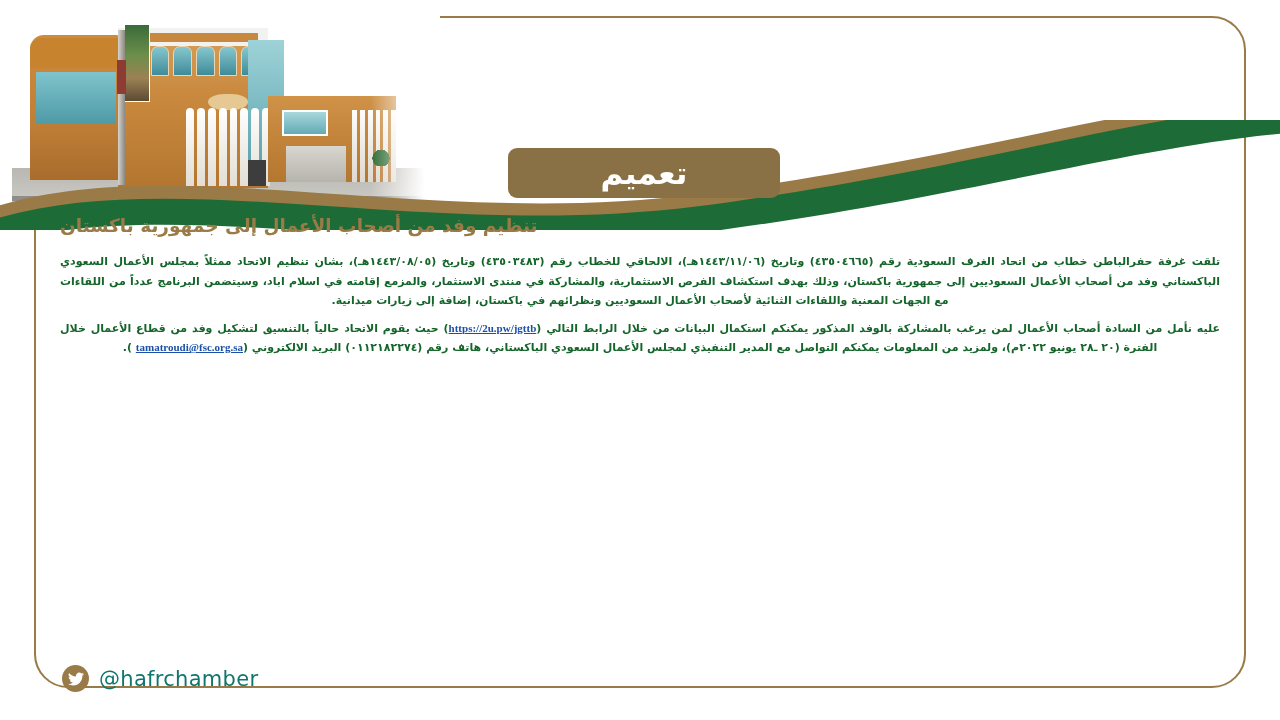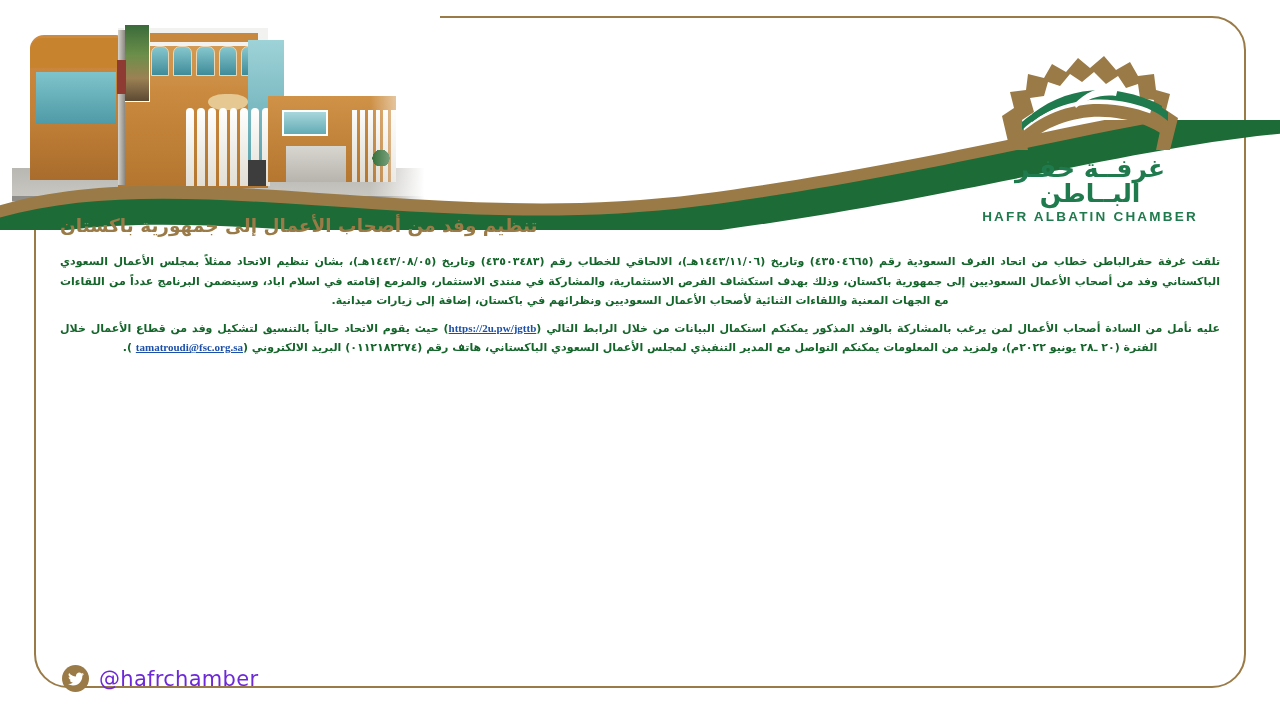--- a/index.html
+++ b/index.html
@@ -238,21 +238,21 @@
     z-index: 9;
   }
   .tw-badge {
     width: 27px; height: 27px; border-radius: 50%;
     background: #9a7b47;
     display: flex; align-items: center; justify-content: center;
   }
   .tw-handle {
     font-family: "DejaVu Sans", sans-serif;
     font-size: 21px;
-    color: #6d28d9;
+    color: #0f766e;
     letter-spacing: .3px;
   }
 </style>
 </head>
 <body>
 
 <div class="page">
 
   <div class="frame"></div>
 
@@ -302,39 +302,22 @@
     <div class="bld kiosk"></div>
     <div class="bld palm"></div>
     <div class="bld photo-fade"></div>
   </div>
 
   <svg class="swoosh" viewBox="0 0 1280 110" preserveAspectRatio="none">
     <path d="M -20 92 C 160 26, 420 110, 700 74 C 960 40, 1140 -18, 1300 -30 L 1300 -4 C 1140 8, 965 64, 706 98 C 420 134, 160 52, -20 116 Z" fill="#9a7b47"></path>
     <path d="M -20 104 C 160 40, 420 122, 700 86 C 960 52, 1140 -6, 1300 -18 L 1300 12 C 1140 24, 965 78, 706 112 C 420 148, 160 66, -20 130 Z" fill="#1d6b36"></path>
   </svg>
 
-  <div class="logo">
-    <svg class="logo-mark" viewBox="0 0 240 108">
-      <path d="M40 104 L32 70 L44 62 L40 46 L56 44 L58 28 L74 32 L82 18 L96 26 L108 12
-               L120 22 L134 10 L146 24 L160 16 L168 30 L184 28 L186 44 L200 48 L196 64
-               L208 72 L200 104 L186 104 L192 76 L180 68 L184 54 L170 52 L168 38 L156 42
-               L148 30 L136 38 L124 26 L112 36 L100 28 L90 40 L78 36 L74 50 L60 52 L64 66
-               L52 74 L58 104 Z" fill="#9a7b47"></path>
-      <path d="M46 92 C 78 60, 120 52, 162 62 C 180 66, 192 72, 200 80 L 200 94
-               C 188 84, 172 76, 152 73 C 116 66, 80 76, 54 100 Z" fill="#9a7b47"></path>
-      <path d="M52 84 C 82 56, 122 48, 160 57 C 178 61, 190 68, 198 75 L 198 66
-               C 188 58, 174 52, 156 49 C 118 42, 80 52, 52 76 Z" fill="#1f7a4d"></path>
-      <path d="M62 76 C 90 54, 124 48, 156 55 C 172 58, 184 63, 192 69 L 192 60
-               C 182 54, 168 49, 152 46 C 120 40, 88 48, 62 68 Z" fill="#1f7a4d"></path>
-      <path d="M104 58 C 118 44, 132 40, 148 42 L 146 50 C 132 48, 118 52, 106 62 Z" fill="#ffffff"></path>
-    </svg>
-    <div class="logo-ar">غرفــة حفـر البــاطن</div>
-    <div class="logo-en">HAFR ALBATIN CHAMBER</div>
-  </div>
-
+
+  <div class="title-pill">تعميم</div>
 
   <div class="content">
     <div class="subtitle">تنظيم وفد من أصحاب الأعمال إلى جمهورية باكستان</div>
 
     <p class="para">تلقت غرفة حفرالباطن خطاب من اتحاد الغرف السعودية رقم (٤٣٥٠٤٦٦٥) وتاريخ (١٤٤٣/١١/٠٦هـ)، الالحاقي للخطاب رقم (٤٣٥٠٣٤٨٣) وتاريخ (١٤٤٣/٠٨/٠٥هـ)، بشان تنظيم الاتحاد ممثلاً بمجلس الأعمال السعودي الباكستاني وفد من أصحاب الأعمال السعوديين إلى جمهورية باكستان، وذلك بهدف استكشاف الفرص الاستثمارية، والمشاركة في منتدى الاستثمار، والمزمع إقامته في اسلام اباد، وسيتضمن البرنامج عدداً من اللقاءات مع الجهات المعنية واللقاءات الثنائية لأصحاب الأعمال السعوديين ونظرائهم في باكستان، إضافة إلى زيارات ميدانية.</p>
 
     <p class="para p2"><span>عليه نأمل من السادة أصحاب الأعمال لمن يرغب بالمشاركة بالوفد المذكور يمكنكم استكمال البيانات من خلال الرابط التالي (</span><a class="lnk" href="#">https://2u.pw/jgttb</a><span>) حيث يقوم الاتحاد حالياً بالتنسيق لتشكيل وفد من قطاع الأعمال خلال الفترة (٢٠ ـ٢٨ يونيو ٢٠٢٢م)، ولمزيد من المعلومات يمكنكم التواصل مع المدير التنفيذي لمجلس الأعمال السعودي الباكستاني، هاتف رقم (٠١١٢١٨٢٢٧٤) البريد الالكتروني (</span><a class="lnk" href="#">tamatroudi@fsc.org.sa</a><span> ).</span></p>
   </div>
 
   <div class="footer">

